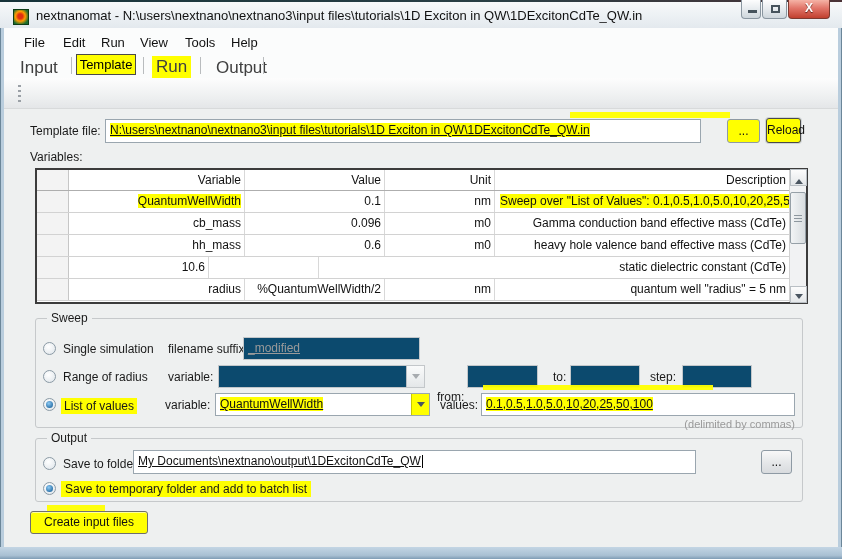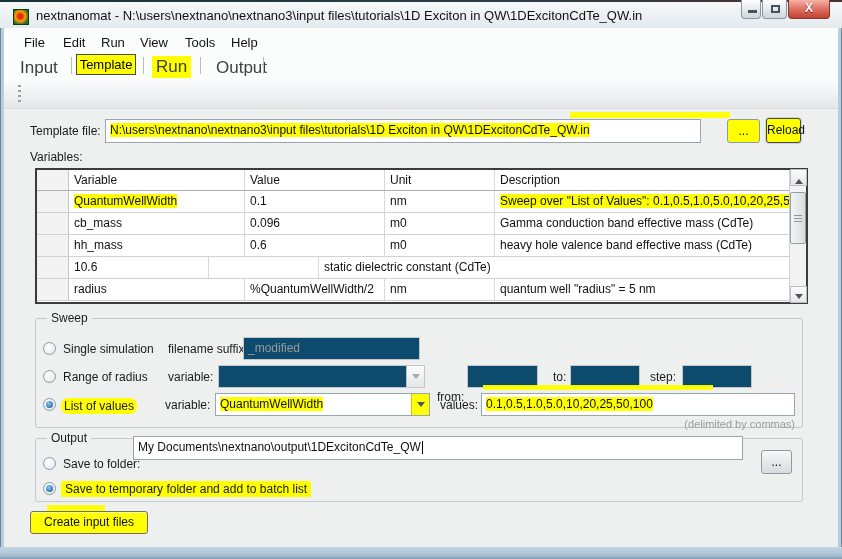--- a/index.html
+++ b/index.html
@@ -19,38 +19,38 @@
   .menustrip{left:4px;top:28px;width:834px;height:50px;background:#fbfcfc;}
   .menu-item{top:33px;font-size:13px;color:#111;padding:2px 4px;}
   .tab-label{top:58px;font-size:17px;color:#404040;}
   .tab-sep{top:57px;width:1px;height:17px;background:#b9bcbe;}
   .tab-active{left:76px;top:54px;width:60px;height:21px;border:1px solid #4a4a4a;background:#ffff00;text-align:center;font-size:13px;line-height:19px;}
   .tab-hl{background:#ffff00;padding:1px 4px;}
   .toolbar{left:4px;top:78px;width:834px;height:31px;background:linear-gradient(#fdfdfd,#eceeef 70%,#e4e6e8);border-bottom:1px solid #d8dadb;}
   .grip{left:18px;top:85px;width:3px;height:18px;background:repeating-linear-gradient(#9aa0a6 0 2px,transparent 2px 5px);}
   .lbl{font-size:12px;color:#1a1a1a;white-space:nowrap;}
   .hl{background:#ffff00;}
-  .tbox{background:#fff;border:1px solid #9aa6af;font-size:12px;color:#111;padding:3px 3px 1px 4px;white-space:nowrap;overflow:hidden;}
+  .tbox{background:#fff;border:1px solid #9aa6af;font-size:12px;color:#111;padding:3px 3px 1px 4px;white-space:nowrap;overflow:hidden;text-decoration:underline;}
   .tbox.dis{background:#0c4a6e;border-color:#c3c7ca;color:#9a9a9a;}
   .btn{background:linear-gradient(#f8f8f8,#e6e8ea 50%,#d8dbde);border:1px solid #8e9aa4;border-radius:3px;font-size:12px;color:#111;text-align:center;}
   .btn.yellow{background:#ffff00;}
   .btn.reload{background:#ffff00;border:1px solid #4a4a4a;box-shadow:0 0 0 1px #cfd3d6;}
   .btn.create{background:#ffff00;border:1px solid #6e6e6e;border-radius:3px;box-shadow:inset 0 1px 0 #ffff9c;}
   .smear{background:#ffff00;opacity:0.95;}
   .grp-border{left:0;width:768px;border:1px solid #c6c9cb;border-radius:3px;background:transparent;}
   .grp-legend{left:12px;top:0;background:#eef0f0;padding:0 4px;font-size:12px;color:#1a1a1a;z-index:2;}
   .radio{width:13px;height:13px;border-radius:50%;border:1px solid #8b9aa5;background:radial-gradient(circle at 40% 35%, #ffffff, #dde4e9);position:absolute;}
   .radio.checked::after{content:"";position:absolute;left:2px;top:2px;right:2px;bottom:2px;border-radius:50%;background:radial-gradient(circle at 40% 35%, #8ecbf5, #2a71a8 75%);}
   .combo-arrow{position:absolute;right:0;top:0;width:18px;height:100%;border-left:1px solid #b9bfc4;background:linear-gradient(#fafbfb,#e4e7e9);}
   .combo-arrow.yellow{background:#ffff00;border-left:1px solid #c9c900;}
   .combo-arrow::after{content:"";position:absolute;left:5px;top:8px;border:4px solid transparent;border-top:5px solid #4a5560;}
   .combo-arrow.gray::after{border-top-color:#a7abaf;}
   .caret{display:inline-block;width:1px;height:13px;background:#000;vertical-align:text-bottom;margin-left:1px;}
   
-  .vtable{left:35px;top:168px;width:773px;height:136px;background:#fff;border:2px solid #3c3c3c;}
+  .vtable{left:35px;top:168px;width:773px;height:136px;background:#fff;border:2px solid #3c3c3c;text-align:right;}
   .vt-inner{position:absolute;left:0;top:0;right:17px;bottom:0;overflow:hidden;}
   .vt-row{display:flex;height:22px;border-bottom:1px solid #d2d2d2;}
   .vt-row.hdr{height:21px;border-bottom:1px solid #aeaeae;}
   .vt-c{flex:0 0 auto;border-right:1px solid #d8d8d8;padding:3px 3px 0 5px;font-size:12px;color:#111;white-space:nowrap;overflow:hidden;}
   .vt-c.sel{width:32px;background:#f3f3f3;border-right:1px solid #c6c6c6;}
   .vt-c.c1{width:176px;}
   .vt-c.c2{width:140px;}
   .vt-c.c3{width:110px;}
   .vt-c.c4{flex:1 1 auto;border-right:none;}
   .sbar{position:absolute;right:0;top:0;width:17px;bottom:0;background:#f1f2f3;border-left:1px solid #d2d2d2;}
@@ -179,35 +179,35 @@
       </div>
     <div class="abs lbl" style="left:402px;top:59px;margin-top:20px;">from:</div>
     <div class="abs tbox dis" style="left:432px;top:54px;width:71px;height:23px;"></div>
     <div class="abs lbl" style="left:518px;top:59px;">to:</div>
     <div class="abs tbox dis" style="left:535px;top:54px;width:70px;height:23px;"></div>
     <div class="abs lbl" style="left:615px;top:59px;">step:</div>
     <div class="abs tbox dis" style="left:647px;top:54px;width:70px;height:23px;"></div>
 
     <div class="abs smear" style="left:448px;top:74px;width:230px;height:5px;"></div>
     <div class="radio checked" style="left:8px;top:87px;"></div>
-    <div class="abs lbl hl" style="left:26px;top:87px;padding:1px 3px;border-radius:7px;">List of values</div>
+    <div class="abs lbl hl" style="left:26px;top:87px;padding:1px 3px;">List of values</div>
     <div class="abs lbl" style="left:130px;top:87px;">variable:</div>
     <div class="abs tbox" style="left:180px;top:82px;width:215px;height:23px;"><span class="hl">QuantumWellWidth</span><div class="combo-arrow yellow"></div></div>
     <div class="abs lbl" style="left:405px;top:87px;">values:</div>
     <div class="abs tbox" style="left:446px;top:82px;width:314px;height:23px;"><span class="hl">0.1,0.5,1.0,5.0,10,20,25,50,100</span></div>
     <div class="abs hint" style="right:10px;top:107px;">(delimited by commas)</div>
   </div>
 
   <div class="abs" style="left:35px;top:431px;width:770px;height:72px;">
     <div class="abs grp-border" style="top:7px;height:64px;"></div>
     <div class="abs grp-legend">Output</div>
 
     <div class="radio" style="left:8px;top:26px;"></div>
     <div class="abs lbl" style="left:28px;top:26px;">Save to folder:</div>
-    <div class="abs tbox" style="left:98px;top:5px;width:610px;height:24px;"><span>My Documents\nextnano\output\1DExcitonCdTe_QW</span><span class="caret"></span></div>
+    <div class="abs tbox" style="left:98px;top:19px;width:563px;height:24px;"><span>My Documents\nextnano\output\1DExcitonCdTe_QW</span><span class="caret"></span></div>
     <div class="abs btn" style="left:726px;top:19px;width:31px;height:24px;line-height:22px;">...</div>
 
     <div class="radio checked" style="left:8px;top:51px;"></div>
     <div class="abs lbl hl" style="left:26px;top:50px;padding:1px 4px;">Save to temporary folder and add to batch list</div>
   </div>
 
   <div class="abs smear" style="left:47px;top:505px;width:58px;height:6px;"></div>
   <div class="abs btn create" style="left:30px;top:511px;width:118px;height:23px;line-height:21px;">Create input files</div>
 
   <div class="abs" style="left:0;top:547px;width:842px;height:12px;background:linear-gradient(#c3d5e4,#a9c0d3 70%,#7f9cb4);"></div>

